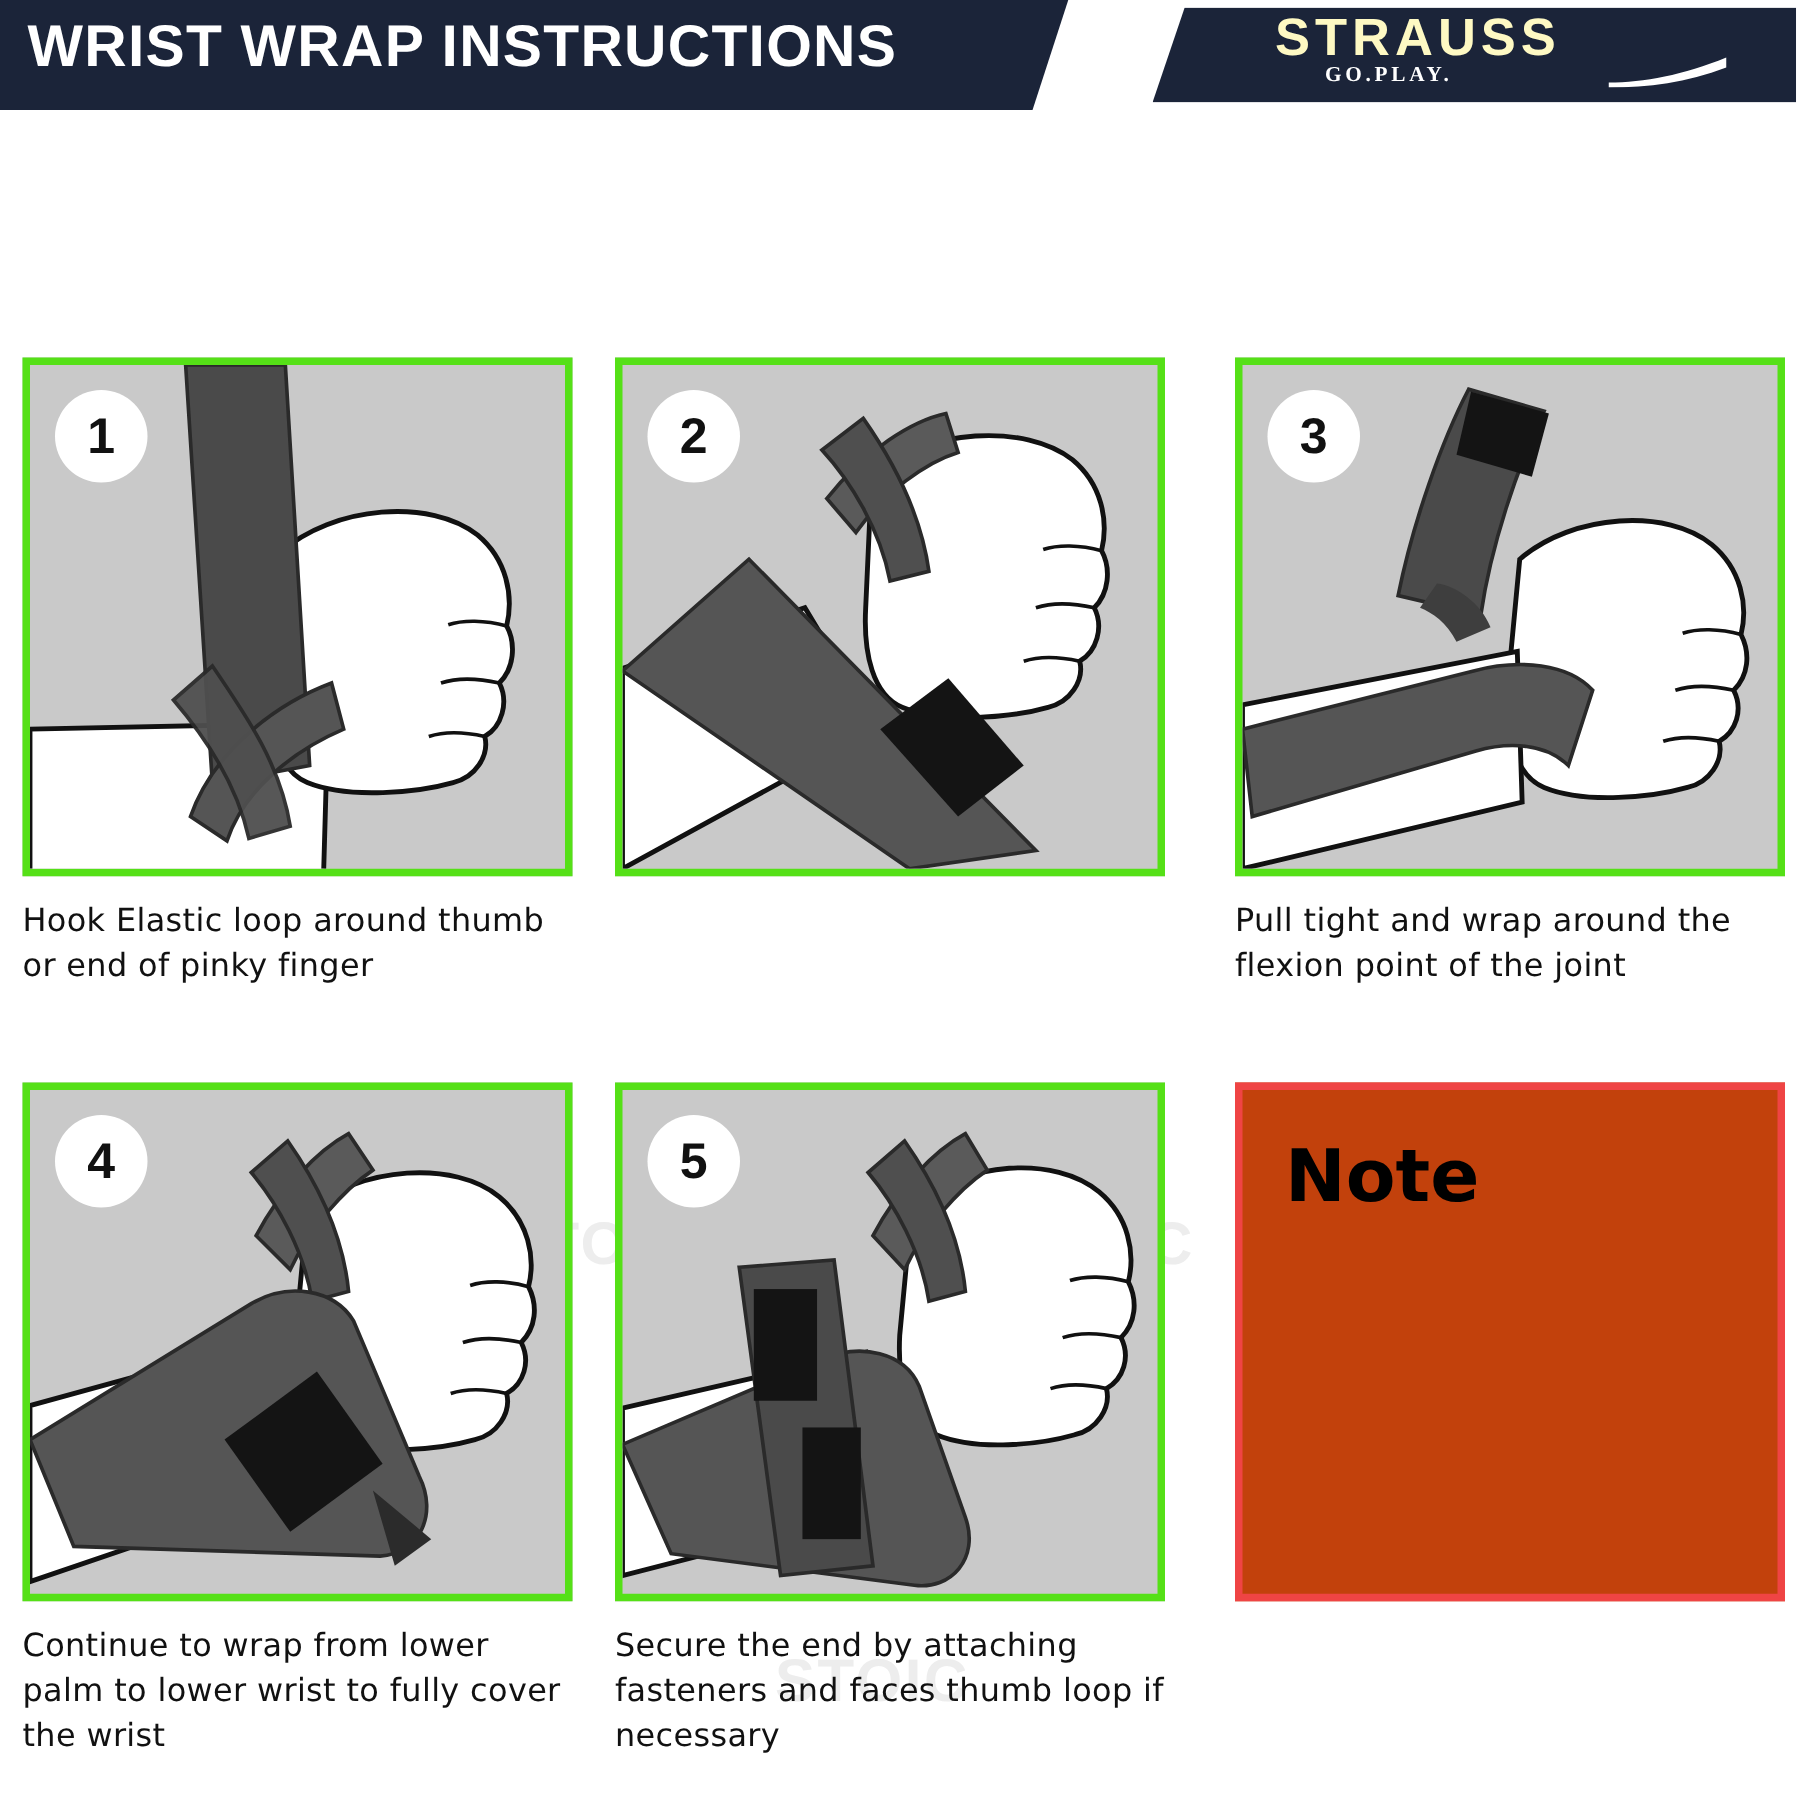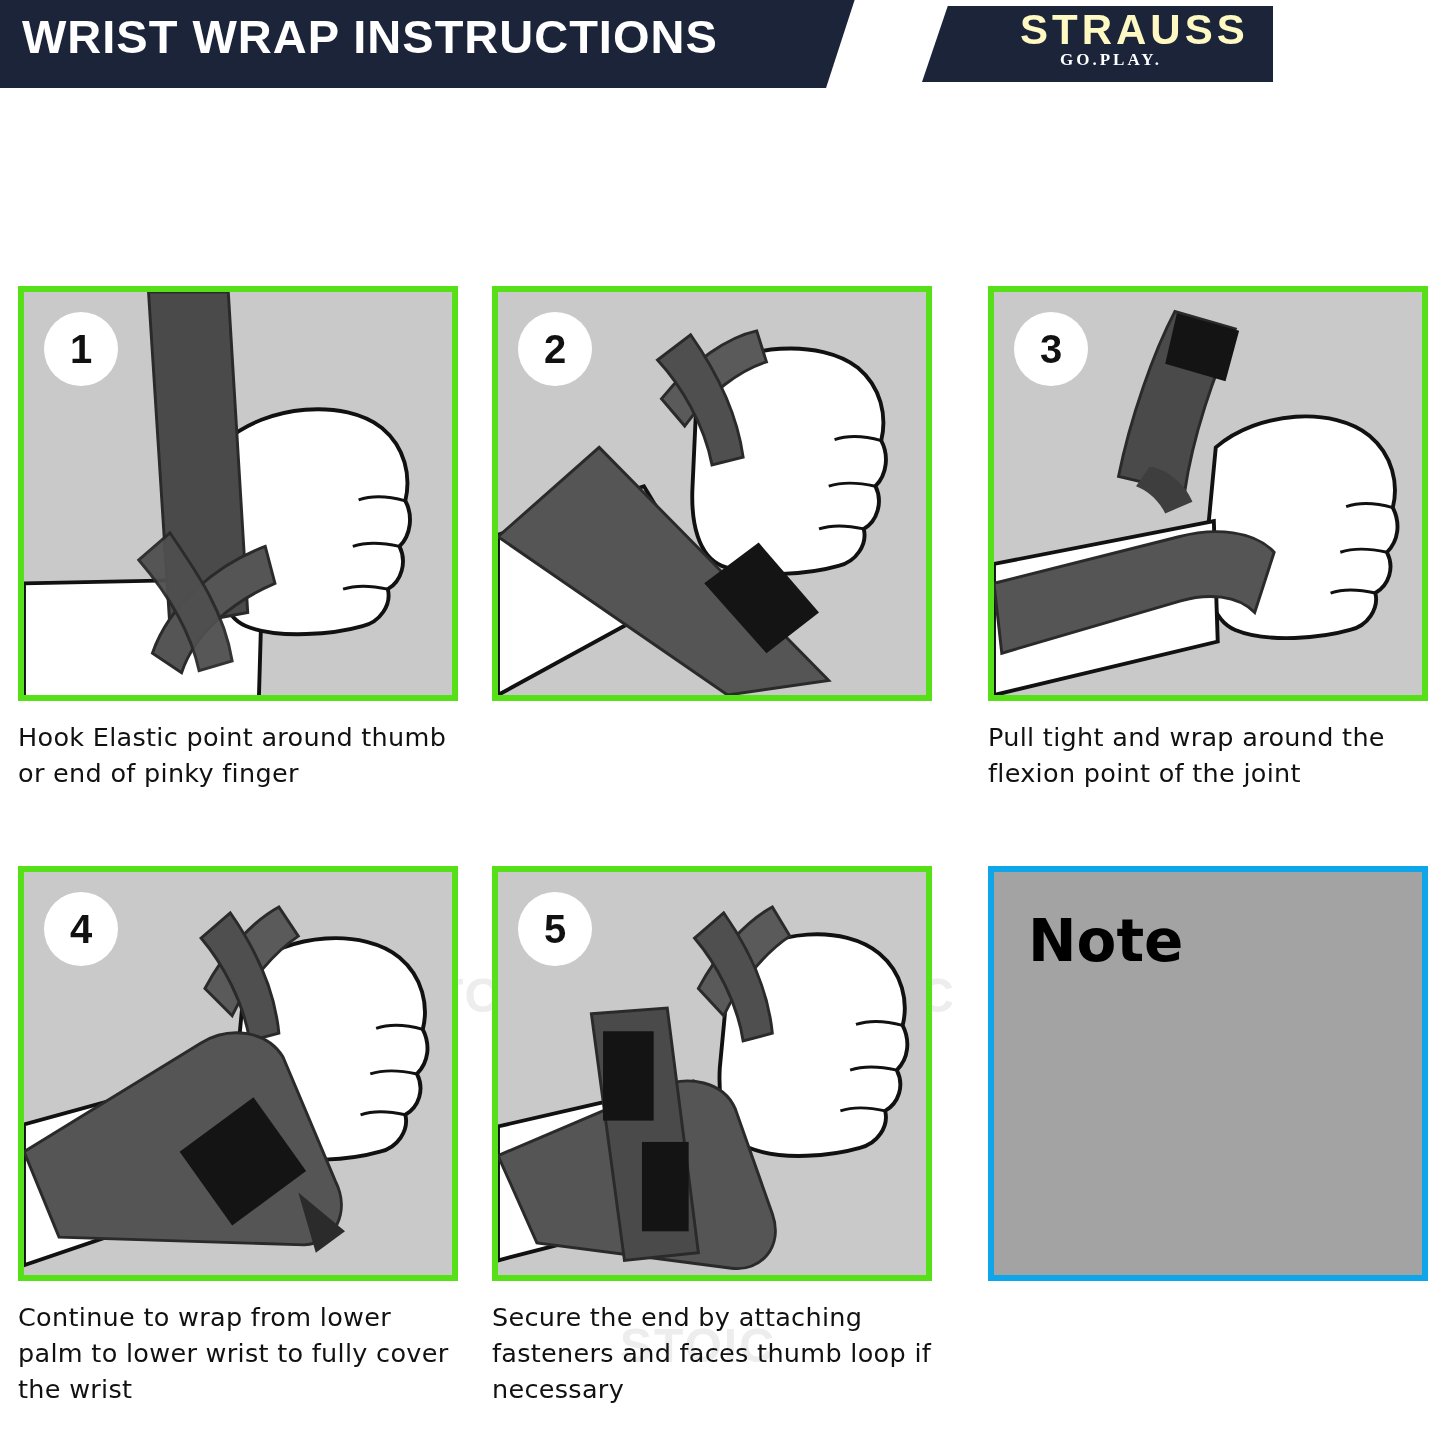--- a/index.html
+++ b/index.html
@@ -10,21 +10,21 @@
   body {
     width: 1445px;
     height: 1445px;
     font-family: "DejaVu Sans", sans-serif;
     overflow: hidden;
   }
 
   
   .header {
     position: relative;
-    width: 1273px;
+    width: 1445px;
     height: 88px;
     background: #1b2439;
     overflow: hidden;
   }
   .header-title {
     position: absolute;
     left: 22px;
     top: 9px;
     color: #ffffff;
     font-size: 47px;
@@ -130,22 +130,22 @@
     font-family: "DejaVu Sans", sans-serif;
     font-size: 25.5px;
     line-height: 1.42;
     color: #111111;
     letter-spacing: 0.3px;
   }
 
   
   .note-panel {
     box-sizing: border-box;
-    border: 6px solid #0ea5e9;
-    background: #a3a3a3;
+    border: 6px solid #ef4444;
+    background: #c2410c;
     padding: 40px 26px 20px 34px;
   }
   .note-title {
     font-family: "DejaVu Sans", sans-serif;
     font-size: 58px;
     font-weight: bold;
     color: #000000;
     line-height: 1;
     margin-bottom: 14px;
   }
@@ -204,21 +204,21 @@
         <path d="M386 262 C368 258, 350 258, 338 262" fill="none" stroke="#111" stroke-width="3"></path>
         <path d="M374 306 C356 302, 340 302, 328 306" fill="none" stroke="#111" stroke-width="3"></path>
 
         <path d="M128 0 L210 0 L230 330 L150 345 Z" fill="#4a4a4a" stroke="#2a2a2a" stroke-width="3"></path>
 
         <path d="M132 372 C150 320, 200 280, 248 262 L258 300 C216 318, 176 350, 162 392 Z" fill="#555555" stroke="#2a2a2a" stroke-width="3"></path>
         <path d="M150 248 C180 292, 206 330, 214 380 L180 390 C170 344, 142 304, 118 276 Z" fill="#4f4f4f" stroke="#2a2a2a" stroke-width="3" opacity="0.95"></path>
       </svg>
       <div class="badge">1</div>
     </div>
-    <div class="caption">Hook Elastic point around thumb or end of pinky finger</div>
+    <div class="caption">Hook Elastic loop around thumb or end of pinky finger</div>
   </div>
 
   <div class="cell" style="left:492px; top:198px; width:440px;">
     <div class="panel" style="width:440px; height:415px;">
       <svg viewBox="0 0 440 415" preserveAspectRatio="none">
 
         <path d="M205 90 C250 52, 332 48, 370 78 C394 98, 400 128, 394 153
                  C402 168, 400 188, 388 200 C396 216, 390 236, 376 244
                  C380 260, 368 278, 350 282 C322 290, 264 296, 230 282
                  C206 272, 198 238, 200 200 Z" fill="#ffffff" stroke="#111" stroke-width="4"></path>

